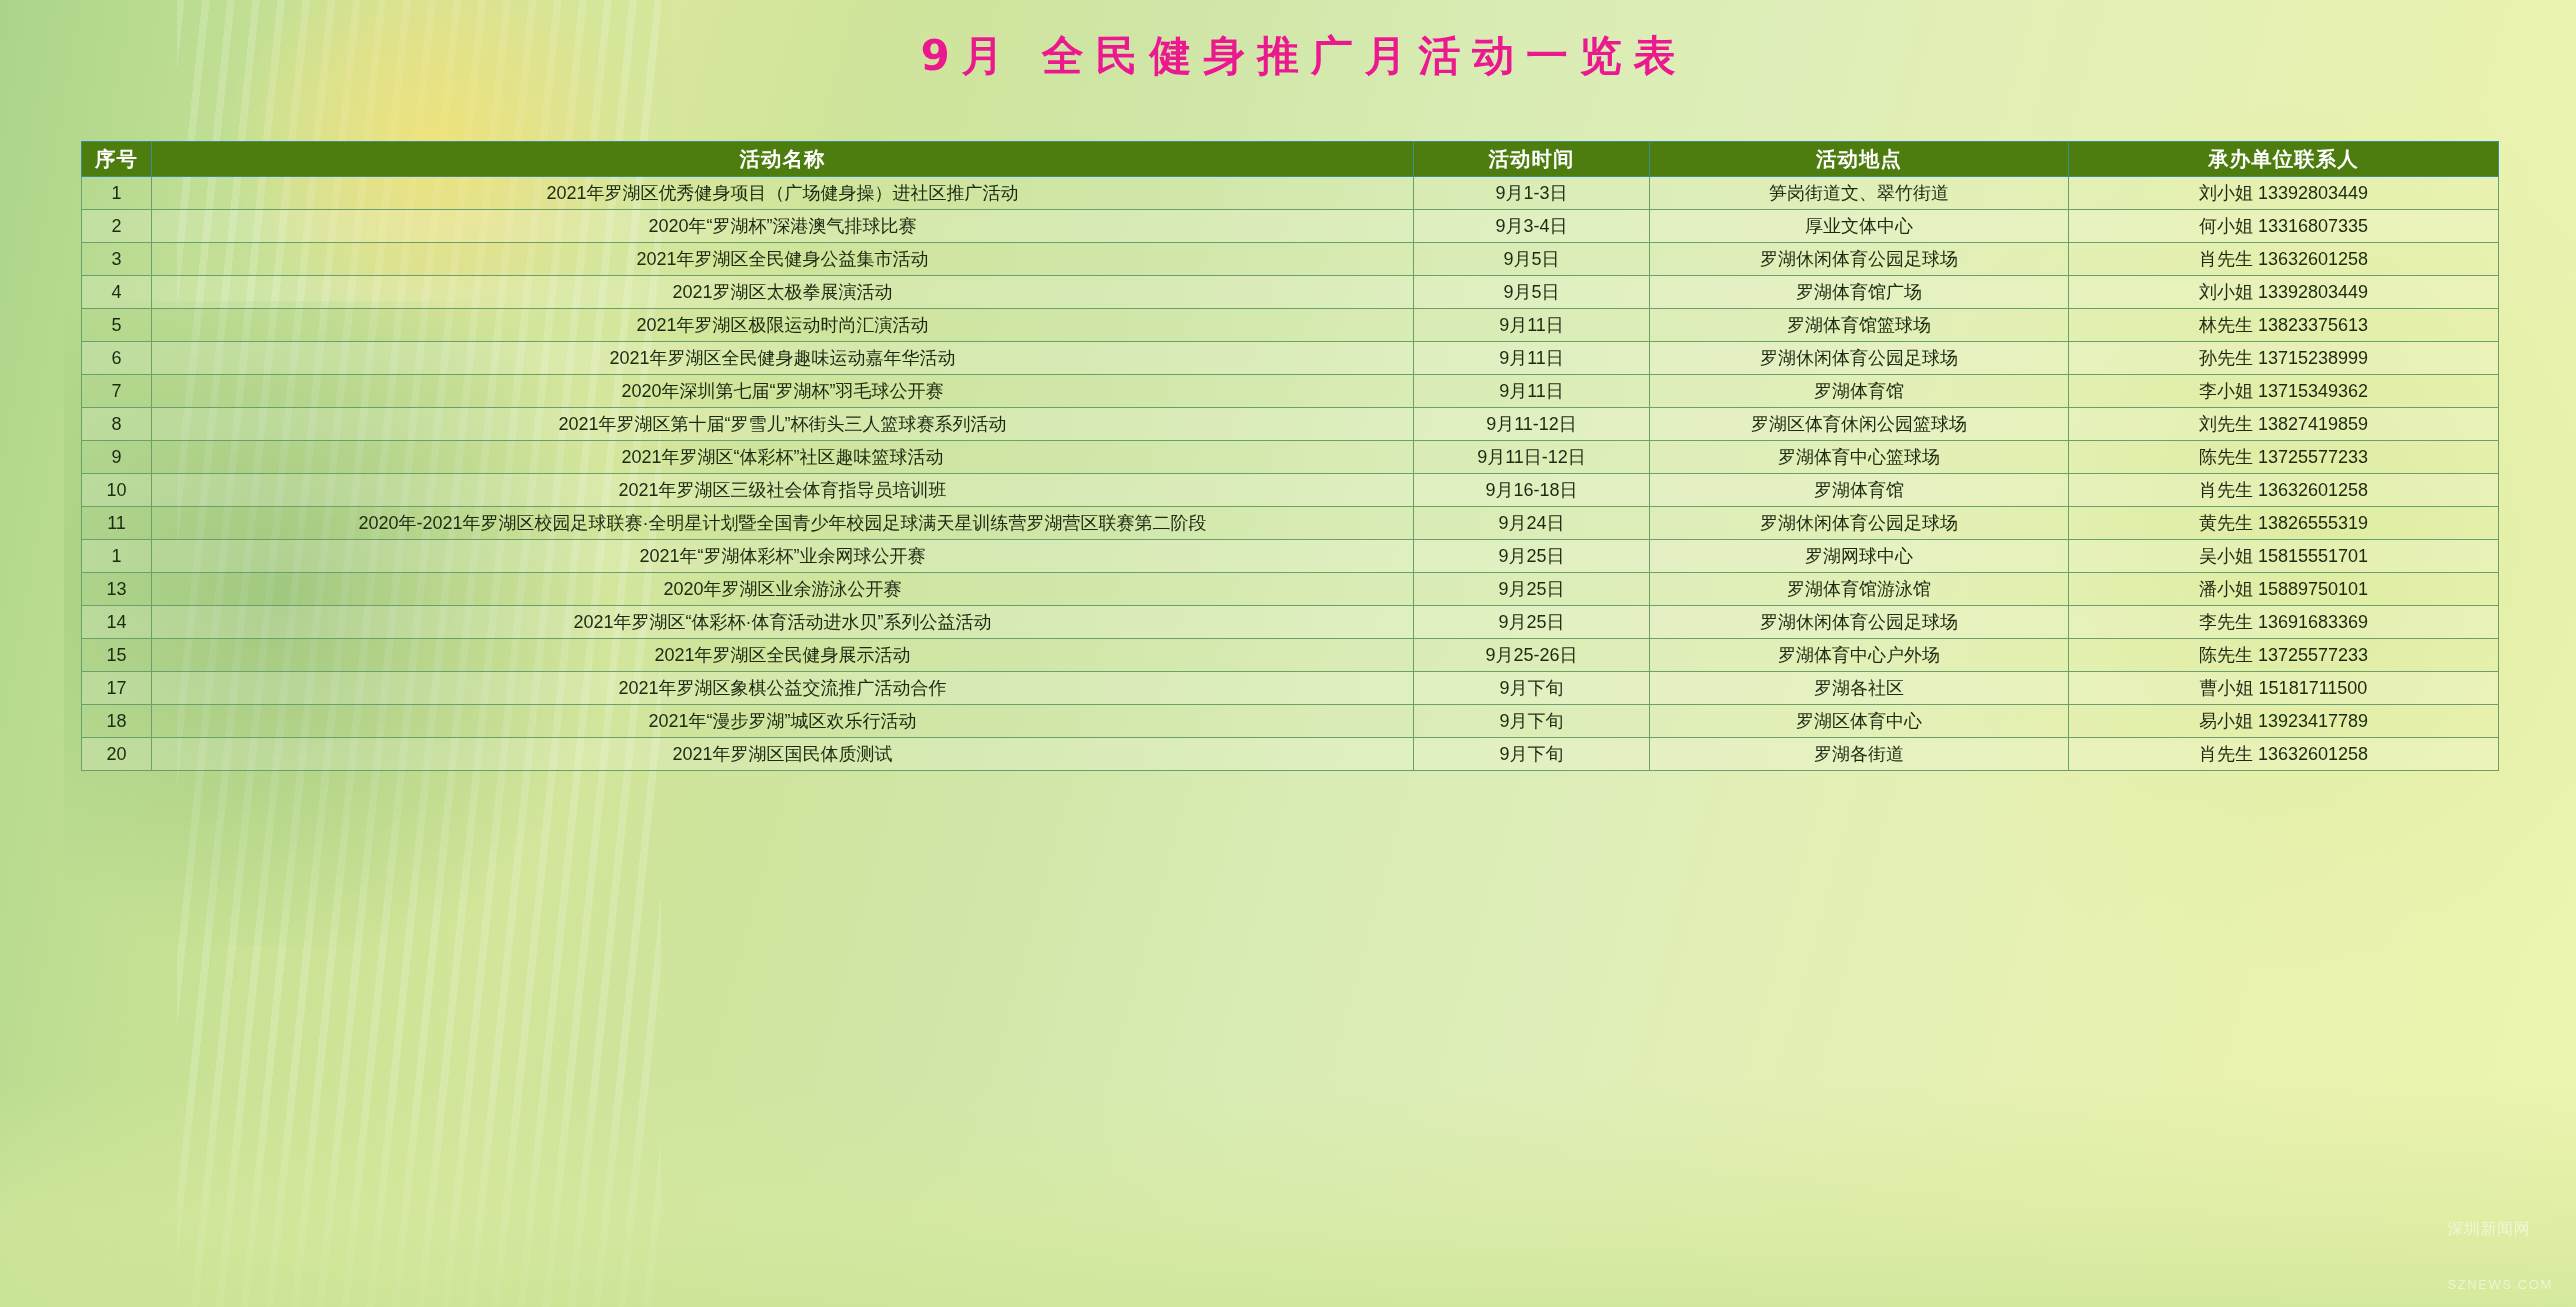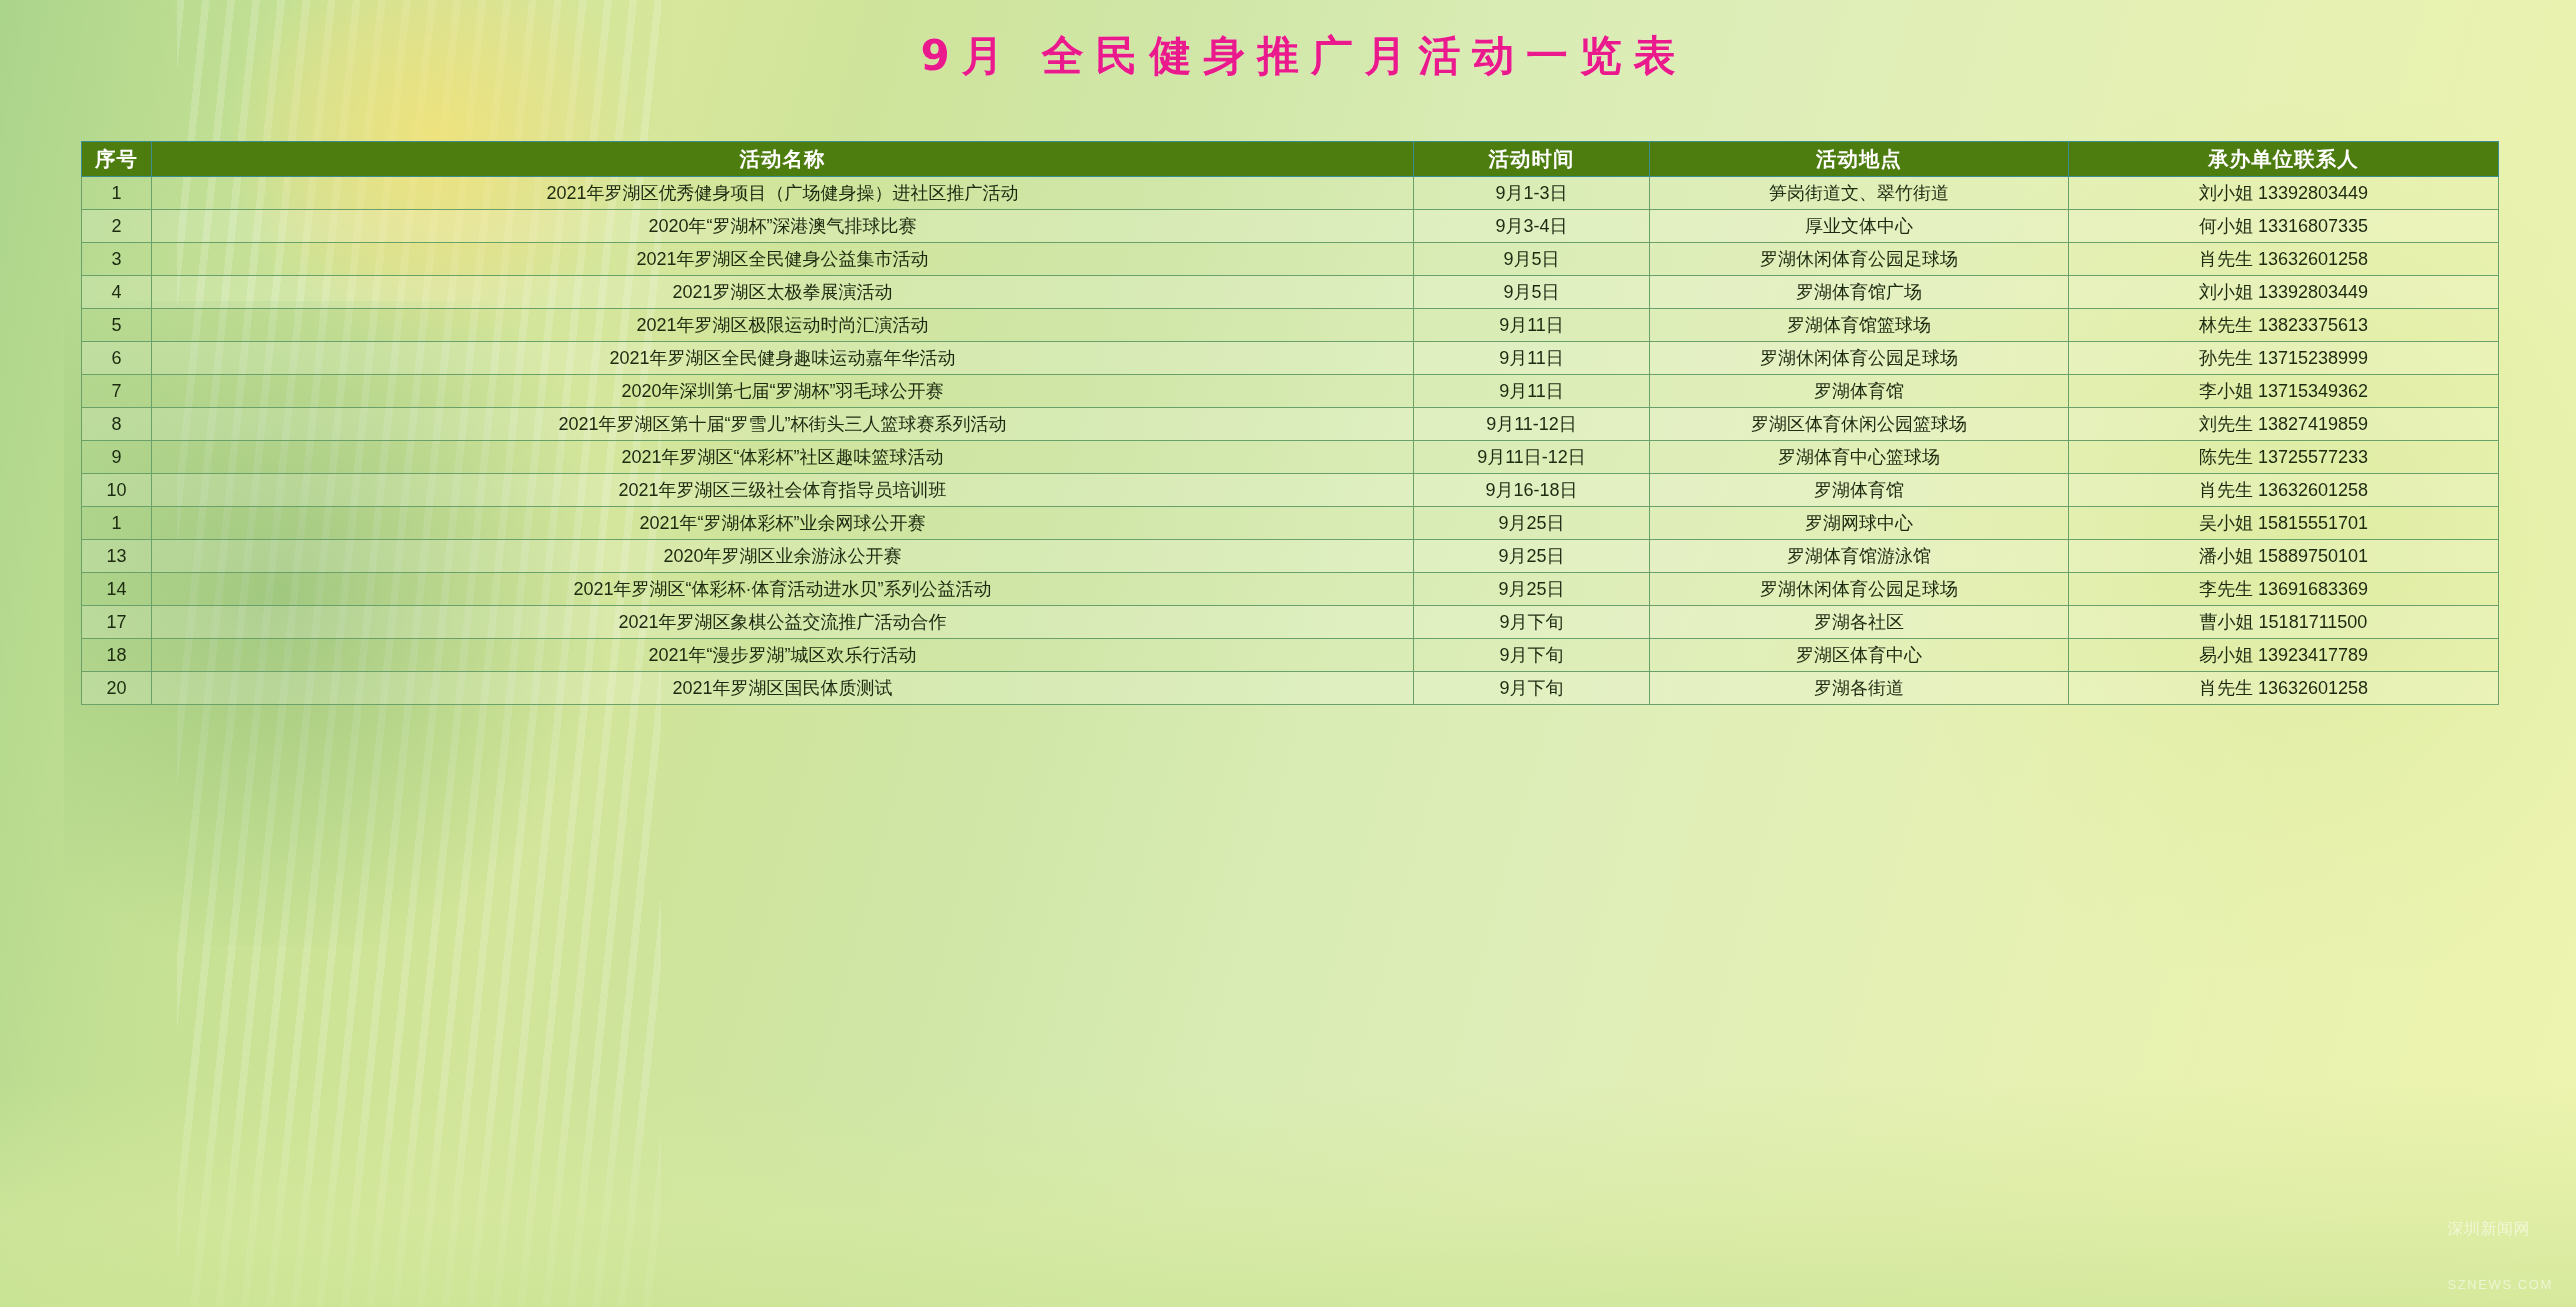--- a/index.html
+++ b/index.html
@@ -244,20 +244,27 @@
           <td class="cell-contact">陈先生 13725577233</td>
         </tr>
         <tr>
           <td class="cell-no">10</td>
           <td class="cell-name">2021年罗湖区三级社会体育指导员培训班</td>
           <td class="cell-time">9月16-18日</td>
           <td class="cell-place">罗湖体育馆</td>
           <td class="cell-contact">肖先生 13632601258</td>
         </tr>
         <tr>
+          <td class="cell-no">11</td>
+          <td class="cell-name">2020年-2021年罗湖区校园足球联赛·全明星计划暨全国青少年校园足球满天星训练营罗湖营区联赛第二阶段</td>
+          <td class="cell-time">9月24日</td>
+          <td class="cell-place">罗湖休闲体育公园足球场</td>
+          <td class="cell-contact">黄先生 13826555319</td>
+        </tr>
+        <tr>
           <td class="cell-no">1</td>
           <td class="cell-name">2021年“罗湖体彩杯”业余网球公开赛</td>
           <td class="cell-time">9月25日</td>
           <td class="cell-place">罗湖网球中心</td>
           <td class="cell-contact">吴小姐 15815551701</td>
         </tr>
         <tr>
           <td class="cell-no">13</td>
           <td class="cell-name">2020年罗湖区业余游泳公开赛</td>
           <td class="cell-time">9月25日</td>
@@ -265,20 +272,27 @@
           <td class="cell-contact">潘小姐 15889750101</td>
         </tr>
         <tr>
           <td class="cell-no">14</td>
           <td class="cell-name">2021年罗湖区“体彩杯·体育活动进水贝”系列公益活动</td>
           <td class="cell-time">9月25日</td>
           <td class="cell-place">罗湖休闲体育公园足球场</td>
           <td class="cell-contact">李先生 13691683369</td>
         </tr>
         <tr>
+          <td class="cell-no">15</td>
+          <td class="cell-name">2021年罗湖区全民健身展示活动</td>
+          <td class="cell-time">9月25-26日</td>
+          <td class="cell-place">罗湖体育中心户外场</td>
+          <td class="cell-contact">陈先生 13725577233</td>
+        </tr>
+        <tr>
           <td class="cell-no">17</td>
           <td class="cell-name">2021年罗湖区象棋公益交流推广活动合作</td>
           <td class="cell-time">9月下旬</td>
           <td class="cell-place">罗湖各社区</td>
           <td class="cell-contact">曹小姐 15181711500</td>
         </tr>
         <tr>
           <td class="cell-no">18</td>
           <td class="cell-name">2021年“漫步罗湖”城区欢乐行活动</td>
           <td class="cell-time">9月下旬</td>

